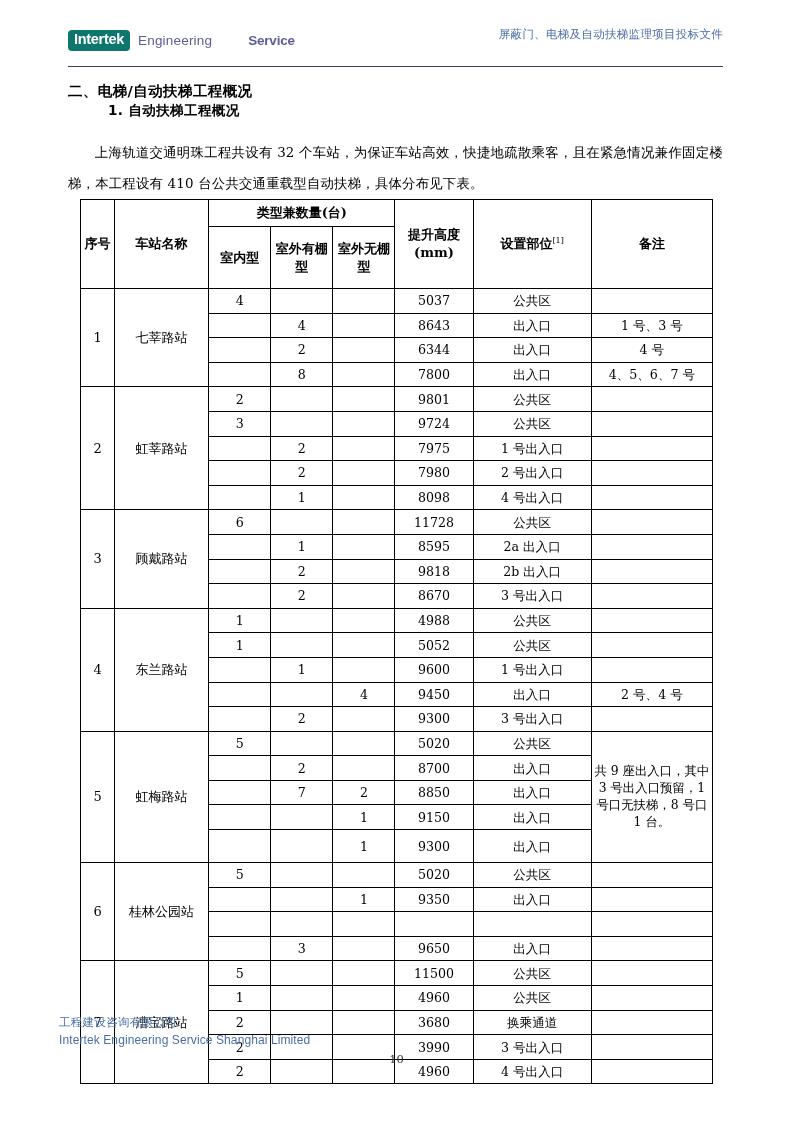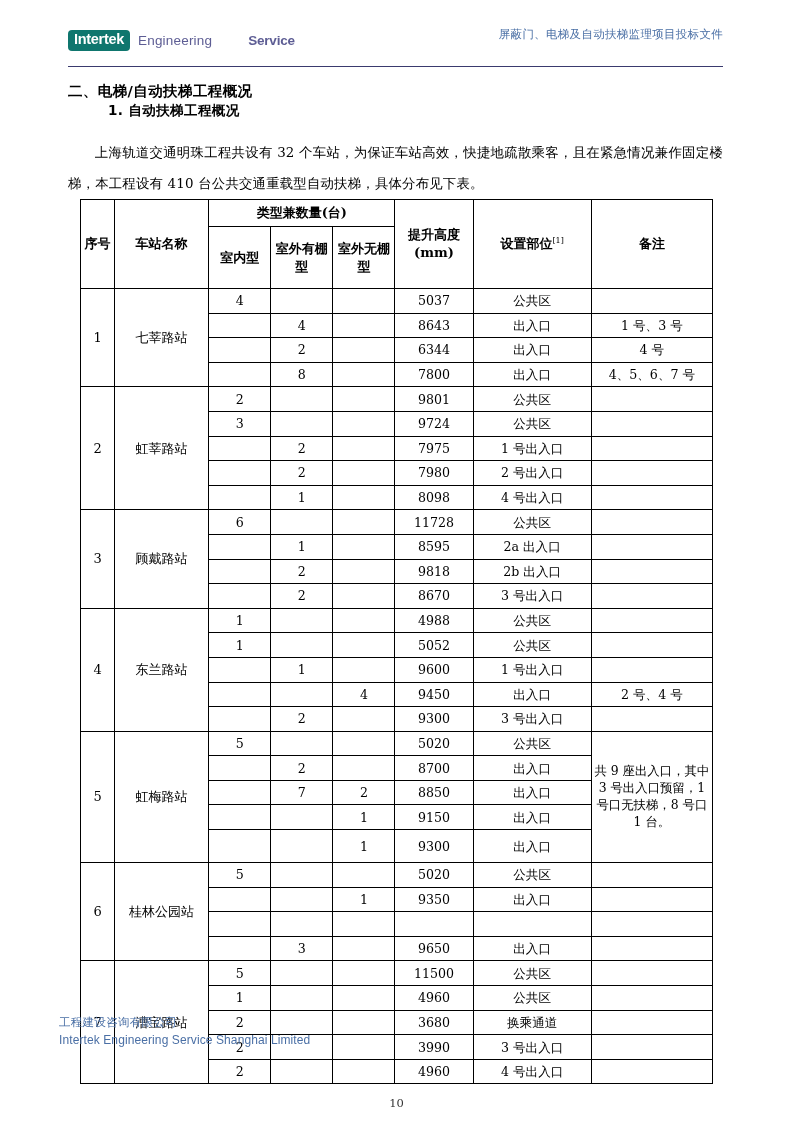--- a/index.html
+++ b/index.html
@@ -183,21 +183,20 @@
     line-height: 1.5;
   }
   .page-num {
     position: absolute;
     left: 0;
     top: 1052px;
     width: 793px;
     text-align: center;
     font-size: 11.5px;
     color: #333333;
-    margin-top: 44px;
   }
 </style>
 </head>
 <body>
 
 <div class="page">
 
   <div class="header">
     <div class="header-inner">
       <div class="brand">

